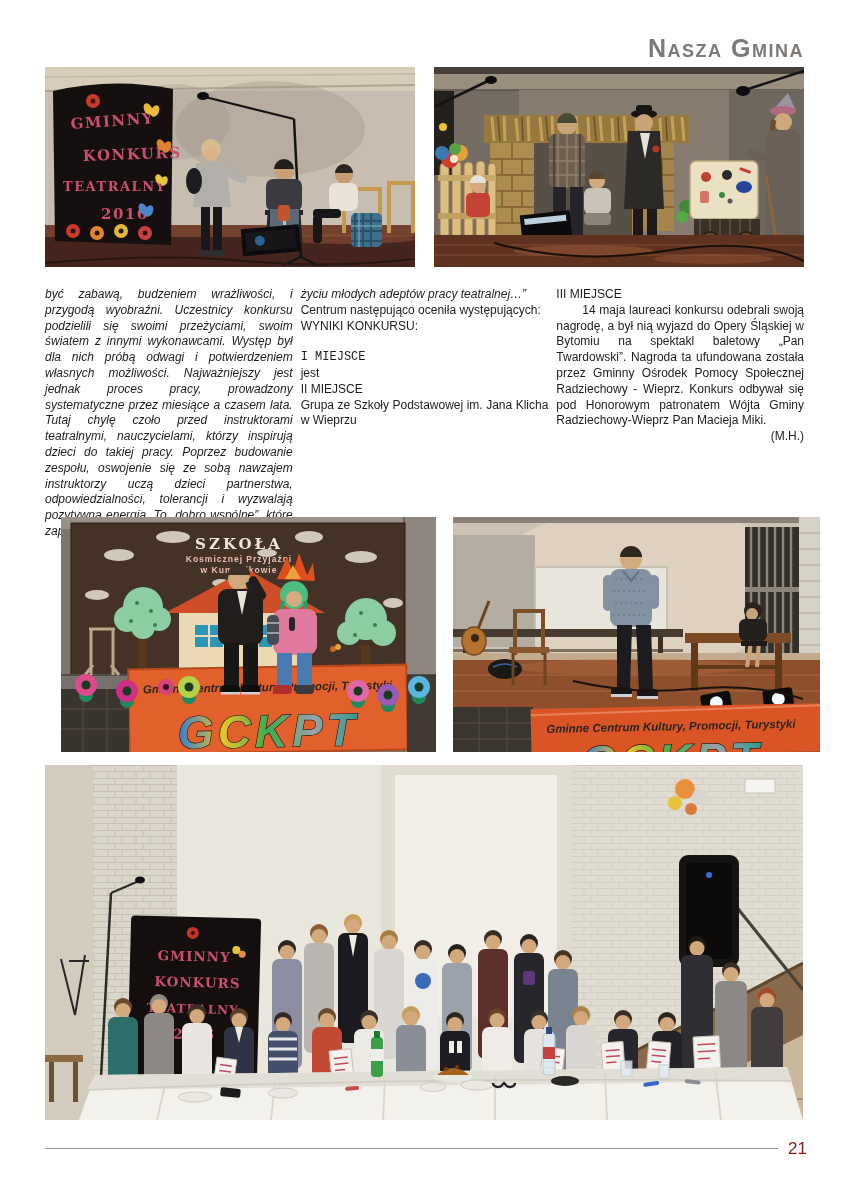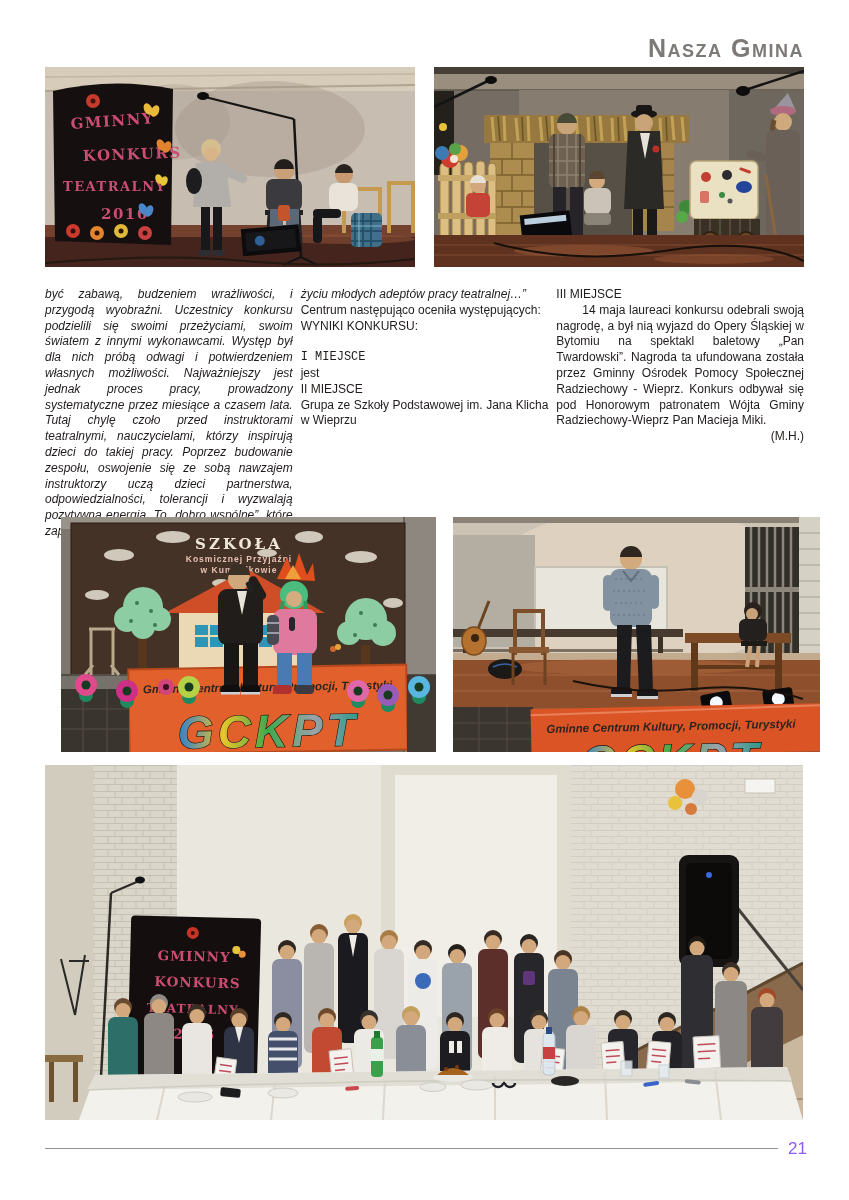--- a/index.html
+++ b/index.html
@@ -22,21 +22,21 @@
            font-size:12px;line-height:15.8px;text-align:justify;hyphens:auto;}
   .col{flex:1;min-width:0;}
   .col p{margin:0;}
   .ital{font-style:italic;}
   .gap-above{margin-top:15.8px !important;font-family:Liberation Mono, monospace;}
   .indent{text-indent:26px;}
   .author{text-align:right;}
   
   .footer{position:absolute;left:45px;top:1140px;width:762px;display:flex;align-items:center;}
   .footer .rule{flex:1;border-bottom:1.5px solid #96918c;}
-  .page-number{margin-left:10px;font-size:17px;color:#8b5cf6;line-height:1;}
+  .page-number{margin-left:10px;font-size:17px;color:#7f1d1d;line-height:1;}
   
   .bp{font-family:"DejaVu Serif",serif;font-weight:bold;font-size:15px;fill:#c94e72;letter-spacing:1.5px;}
   .bp2{font-size:13px;}
   .bp5{font-family:"DejaVu Serif",serif;font-weight:bold;font-size:13.5px;fill:#cb4e72;text-anchor:middle;letter-spacing:1px;}
   .bp5b{font-size:12px;}
   .sch1{font-family:"DejaVu Serif",serif;font-weight:bold;font-size:15px;fill:#f0e7da;letter-spacing:3px;text-anchor:middle;}
   .sch2{font-family:"Liberation Sans",sans-serif;font-weight:bold;font-size:8.5px;fill:#e8c0b4;letter-spacing:1px;text-anchor:middle;}
   .orgtext{font-family:"Liberation Sans",sans-serif;font-weight:bold;font-style:italic;font-size:11.5px;fill:#2c2420;text-anchor:middle;}
   .gck{font-family:"Liberation Sans",sans-serif;font-weight:bold;font-style:italic;font-size:46px;
        text-anchor:middle;letter-spacing:4px;stroke:#141414;stroke-width:1.2px;paint-order:stroke;}

